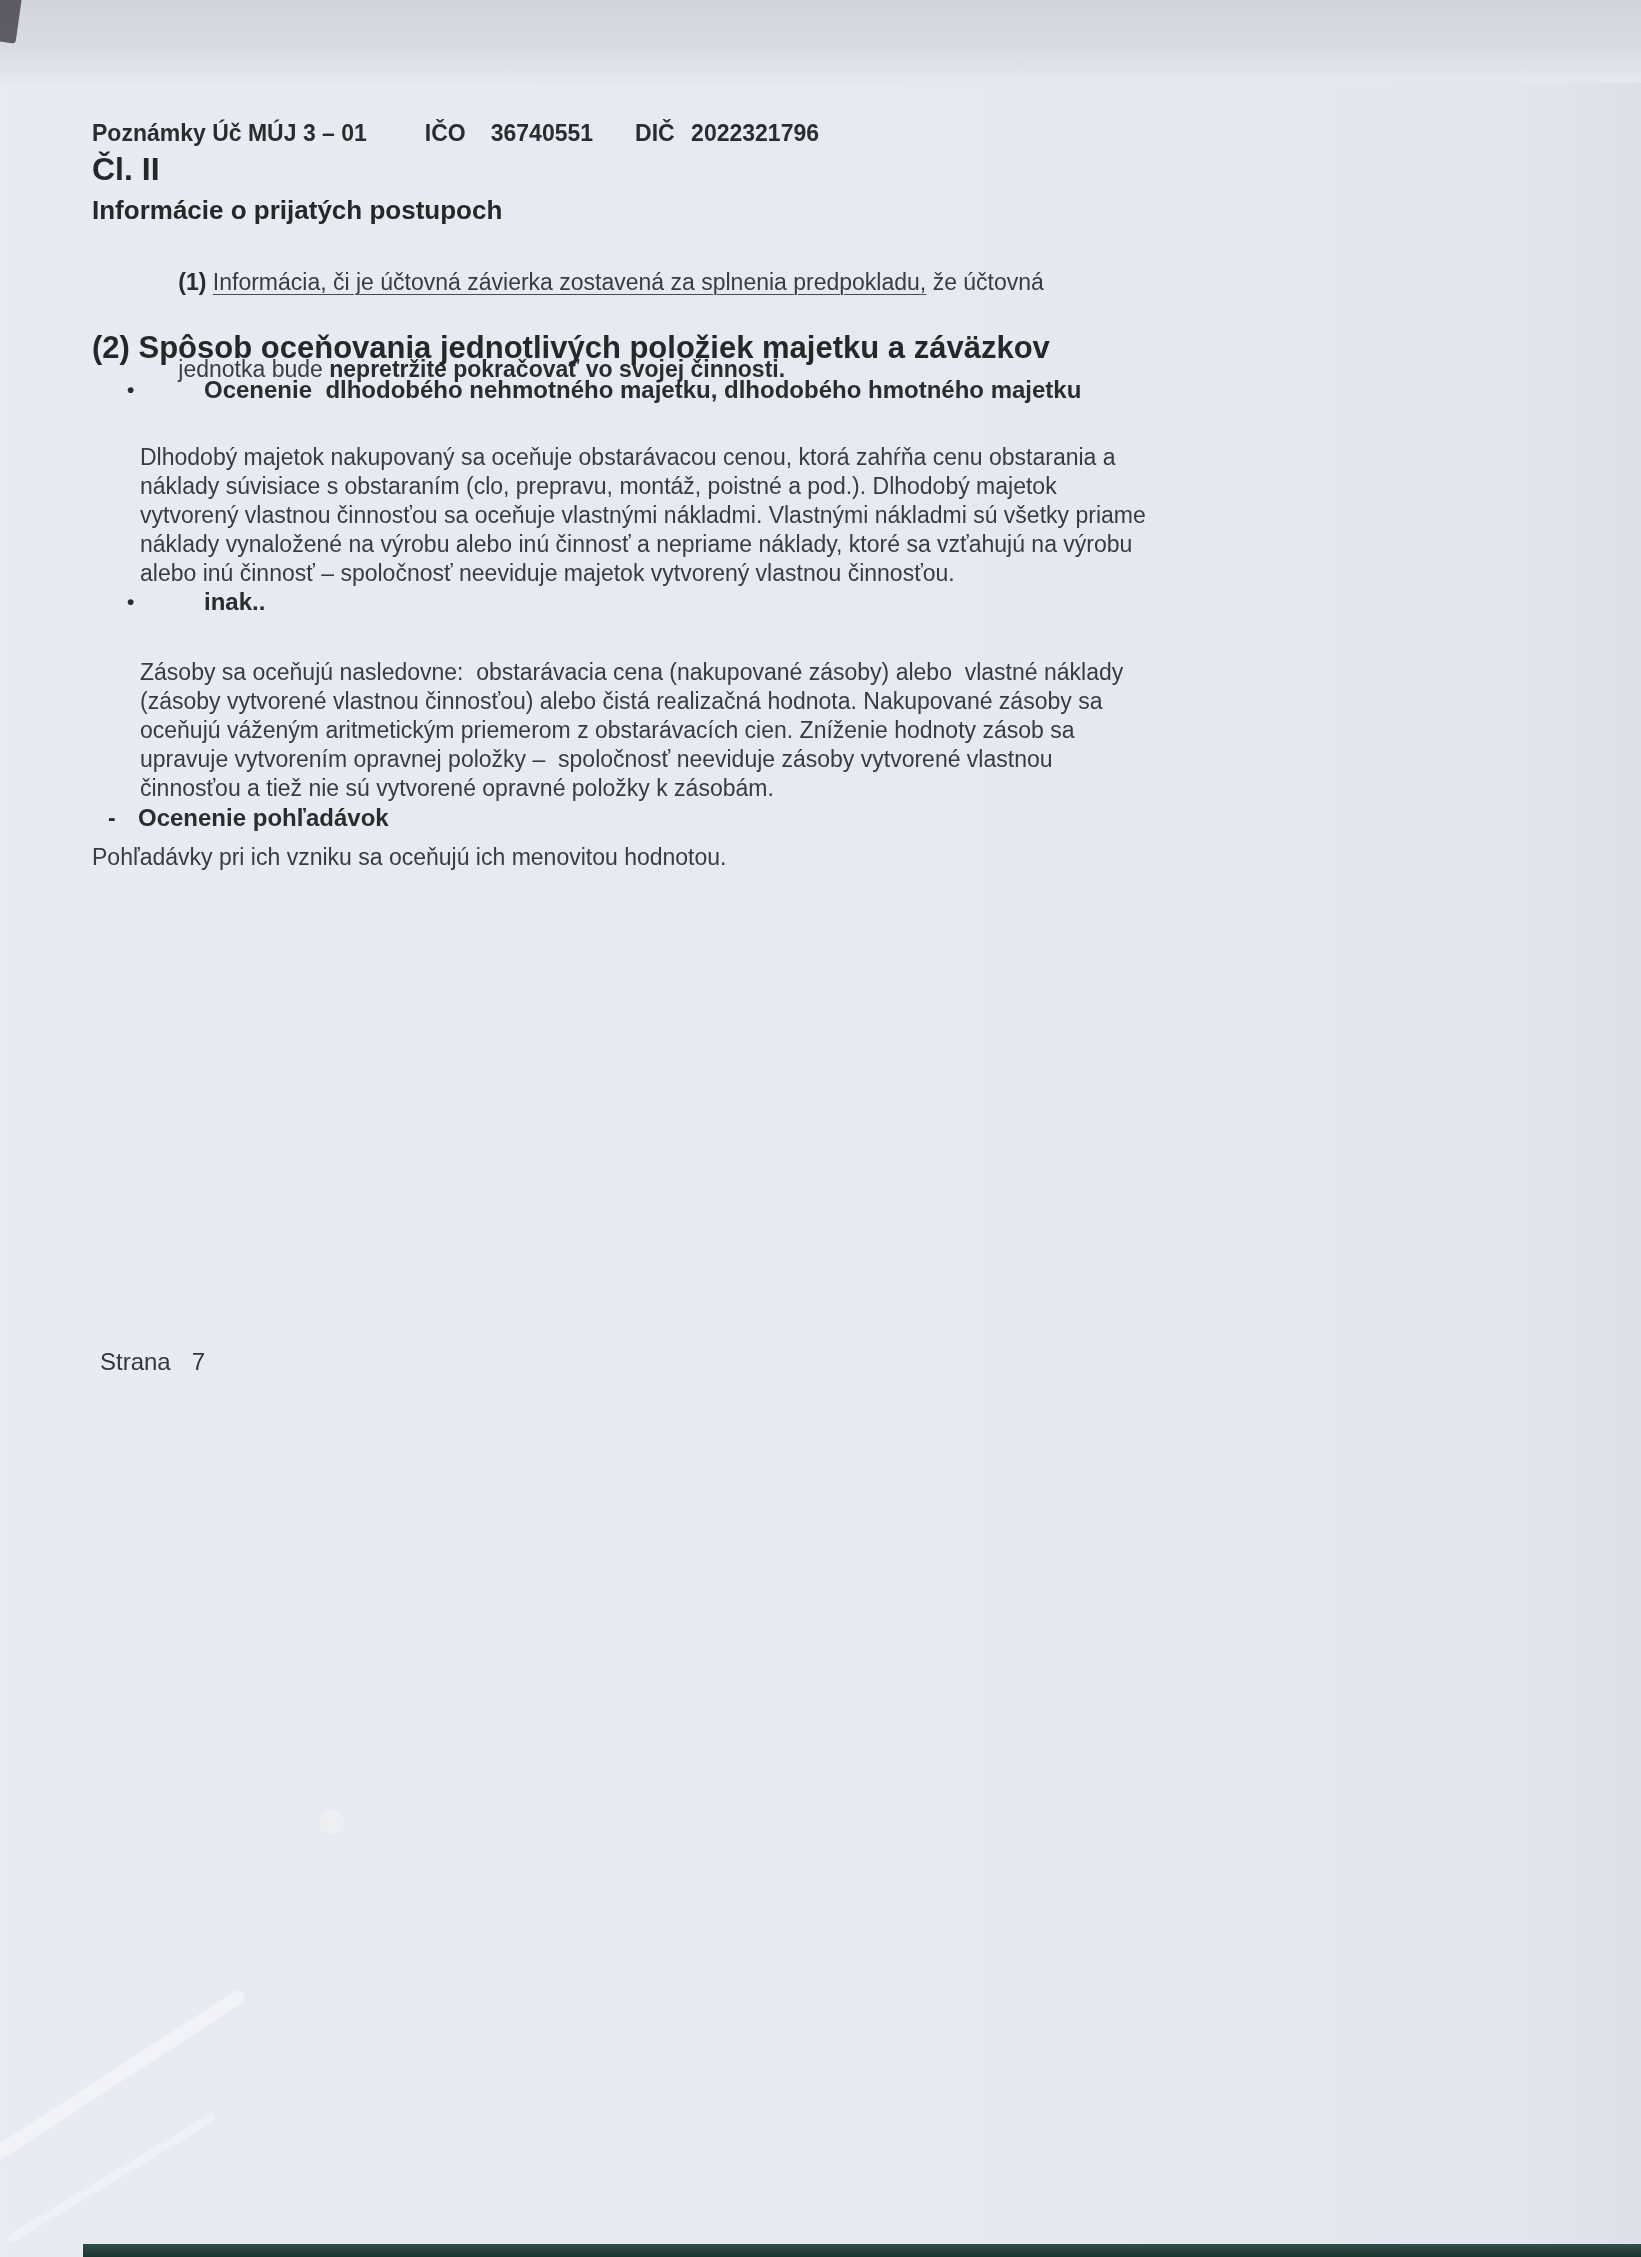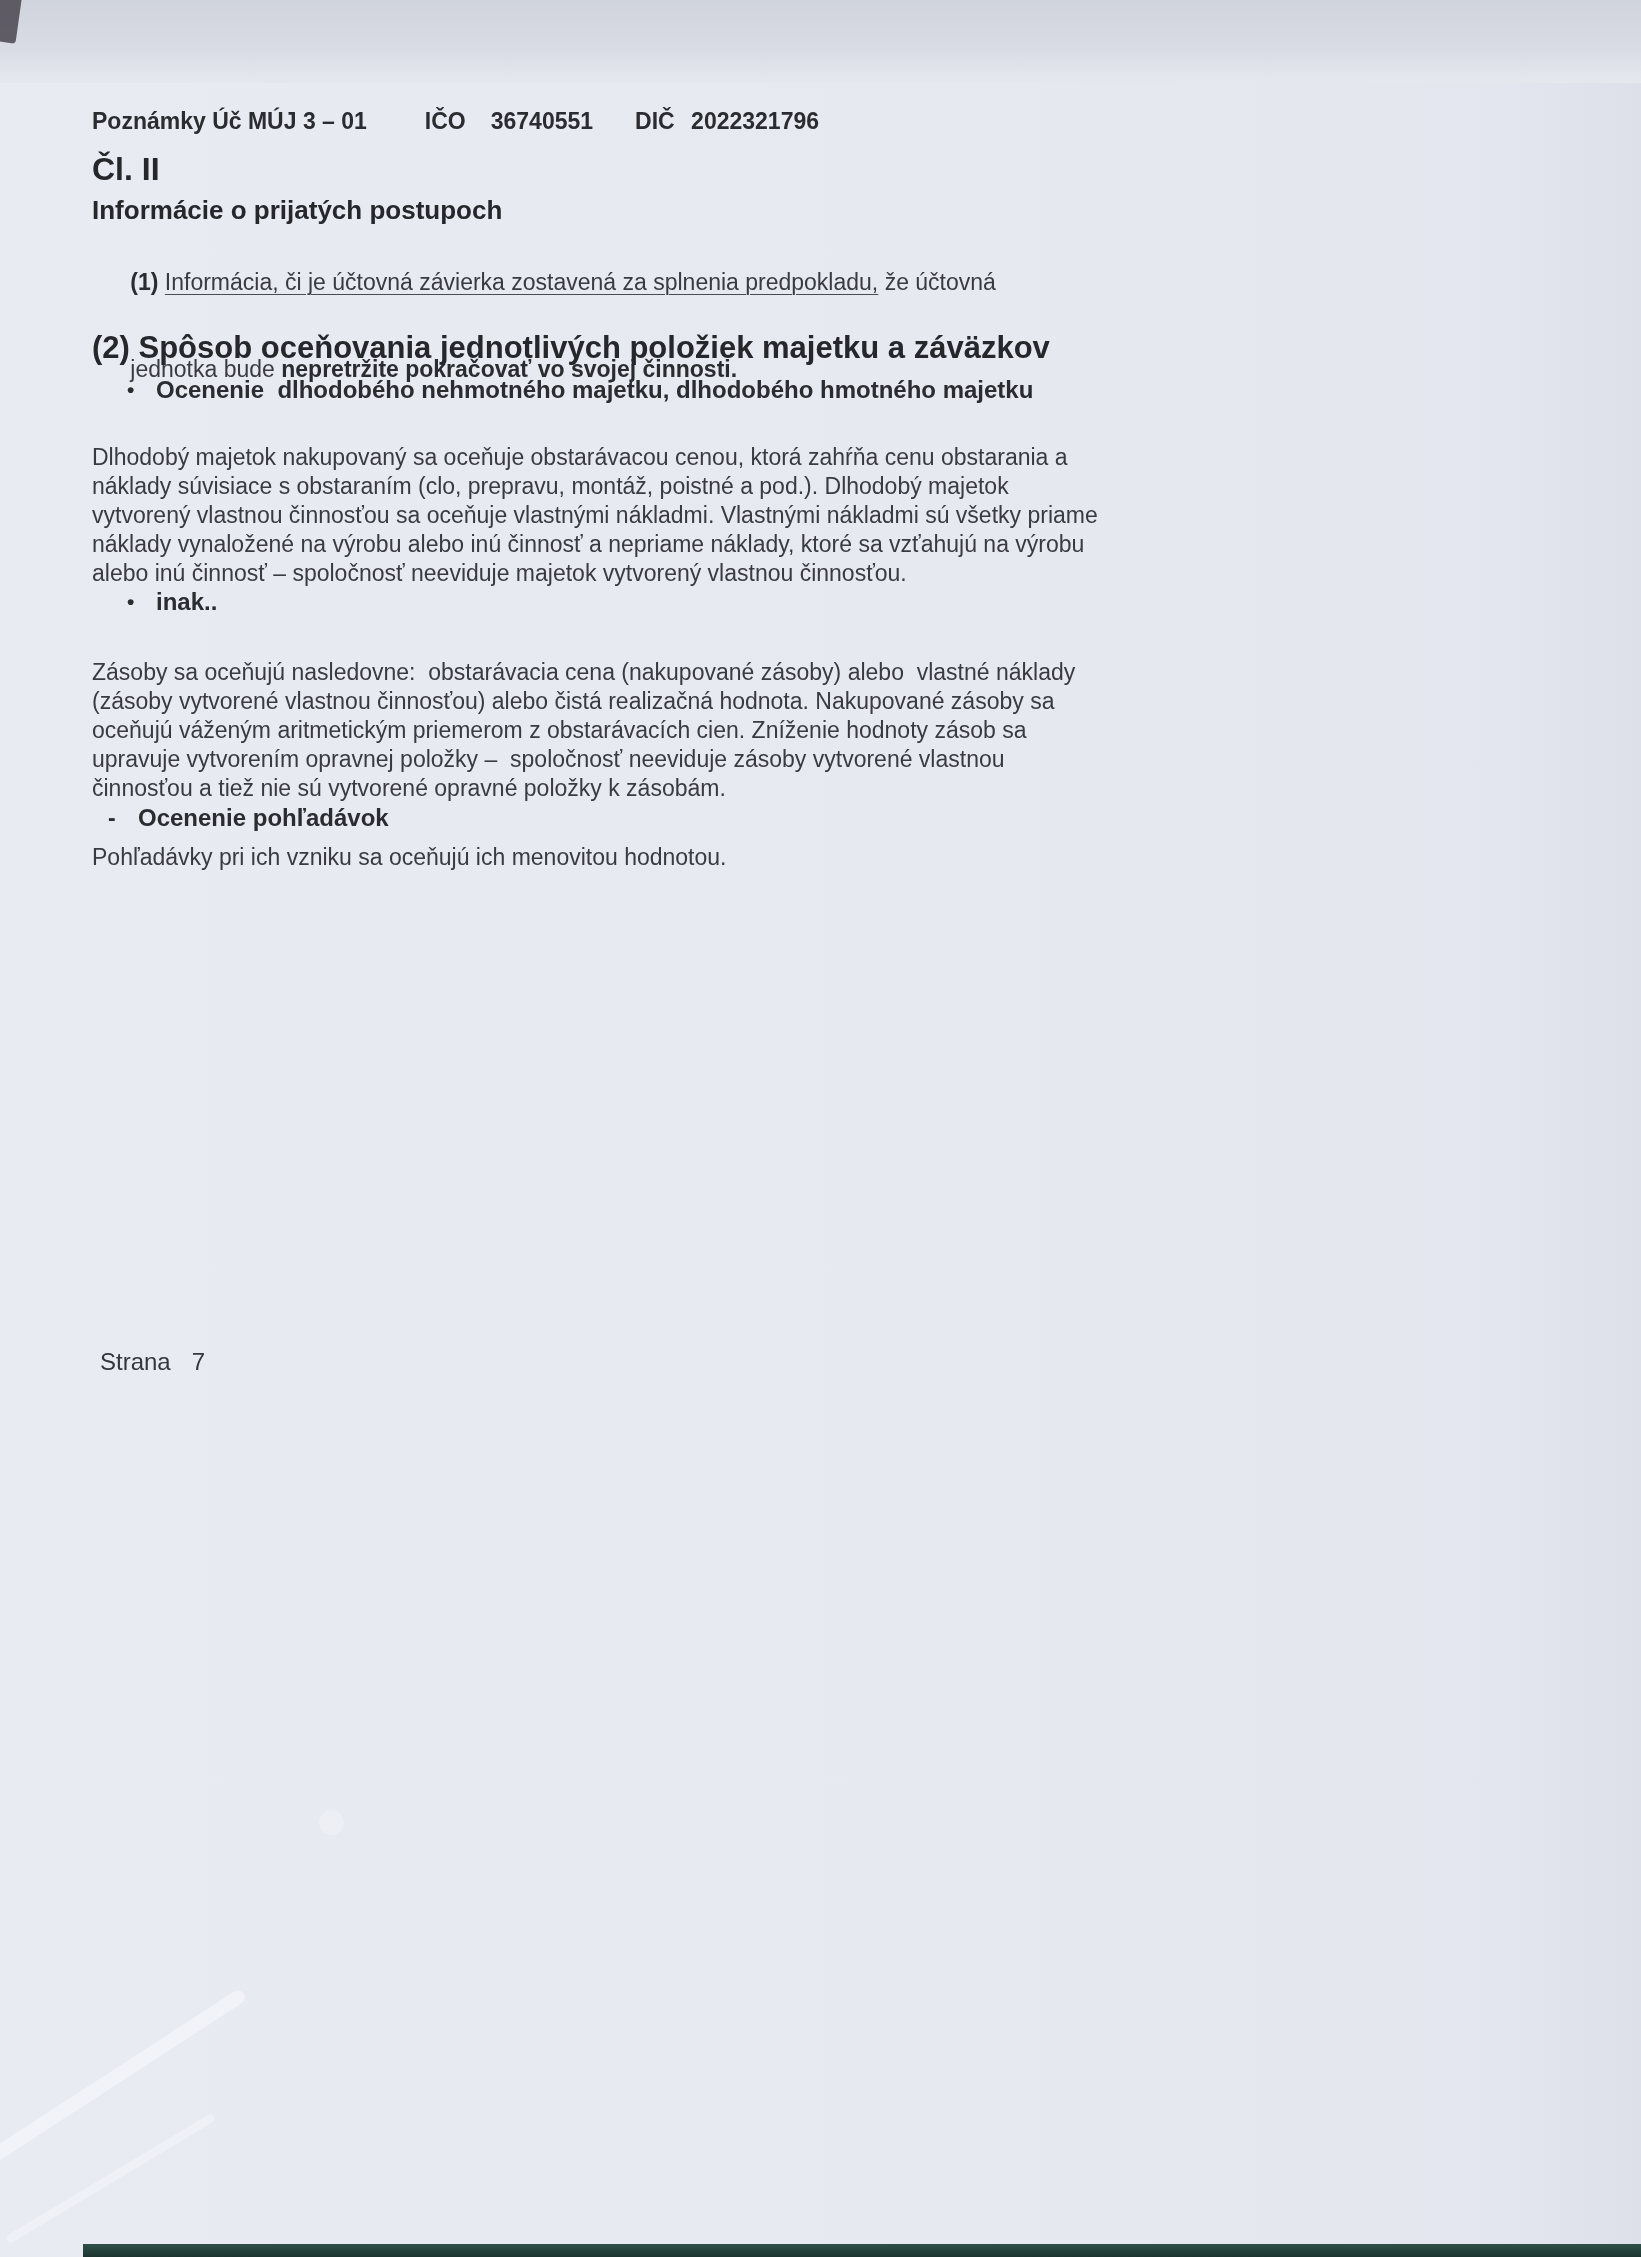--- a/index.html
+++ b/index.html
@@ -44,33 +44,33 @@
   .streak {
     position: absolute;
     background: rgba(250, 250, 253, 0.55);
     border-radius: 7.7px;
   }
   .streak.s1 { left: -58px; top: 2076px; width: 328px; height: 13.5px; transform: rotate(-33deg); }
   .streak.s2 { left: -9.7px; top: 2174px; width: 241px; height: 8.7px; transform: rotate(-31deg); opacity: .7; }
   .streak.s3 { left: 319px; top: 1810px; width: 25px; height: 25px; border-radius: 50%; opacity: .5; }
 
   .block { position: absolute; }
-  .line { white-space: pre; line-height: 29px; font-size: 23px; }
+  .line { white-space: pre; line-height: 29px; font-size: 23px; margin-left: 48px; }
   .b { font-weight: 700; color: #2b2c30; }
   .u { text-decoration: underline; text-underline-offset: 3.9px; text-decoration-thickness: 1px; text-decoration-color: #4a4b52; }
 
   .header-row {
     display: flex;
     align-items: baseline;
     font-size: 23px;
     font-weight: 700;
     color: #2b2c30;
     white-space: pre;
   }
-  .header-row .gap-lg { margin-left: 58px; }
+  .header-row .gap-lg { margin-left: 58px; margin-top: 12px; }
   .header-row .gap-md { margin-left: 42px; }
   .header-row .gap-sm { margin-left: 25px; }
   .header-row .gap-xs { margin-left: 16.4px; }
 
   .article-heading { font-size: 32px; font-weight: 700; color: #26272b; }
   .section-title   { font-size: 26px; font-weight: 700; color: #26272b; }
   .heading2        { font-size: 31px; font-weight: 700; color: #26272b; white-space: pre; }
 
   .bullet { display: flex; }
   .bullet .marker {

